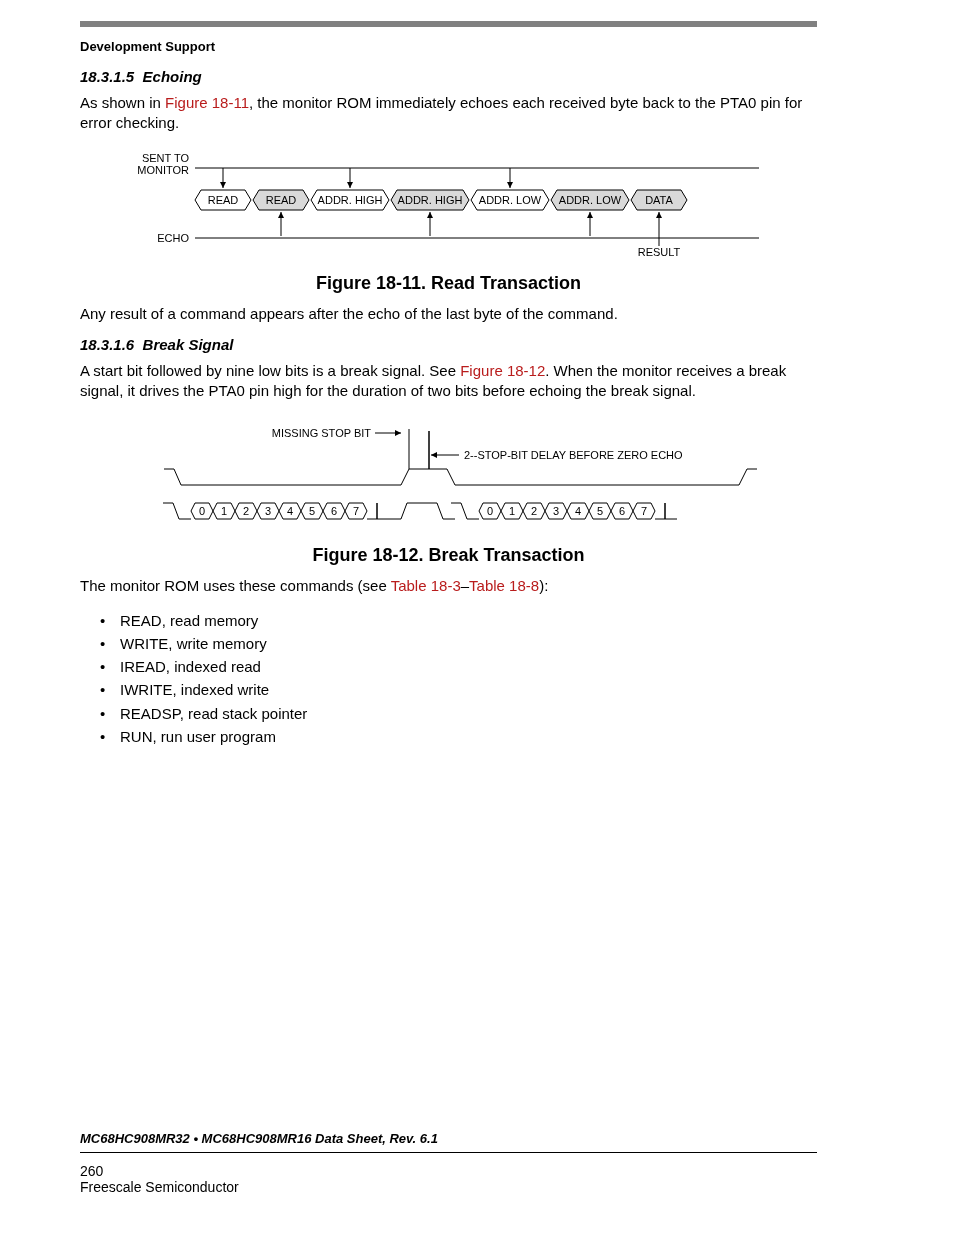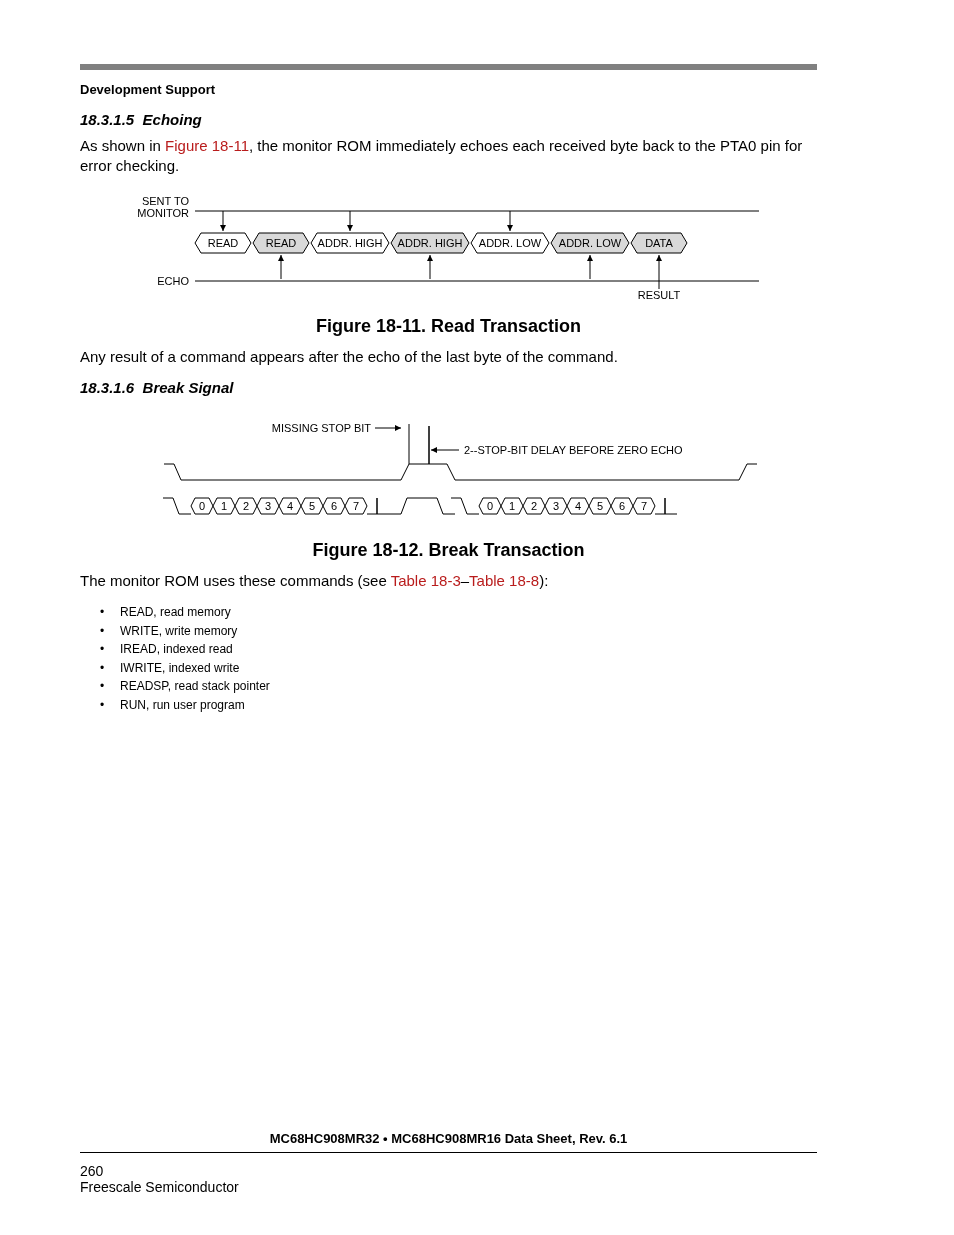--- a/index.html
+++ b/index.html
@@ -5,21 +5,21 @@
   body {
     font-family: Arial, Helvetica, sans-serif;
     margin: 0;
     padding: 0;
     background: #fff;
     color: #000;
     width: 954px;
   }
   .page {
     width: 892px;
-    padding: 64px 75px 40px 80px;
+    padding: 21px 75px 40px 80px;
     box-sizing: border-box;
     position: relative;
     min-height: 1235px;
   }
   .top-rule {
     height: 6px;
     background: #808080;
     margin-bottom: 12px;
   }
   .header-title {
@@ -46,21 +46,21 @@
     font-weight: bold;
     font-size: 18px;
     margin: 10px 0;
   }
   .bullet-list {
     margin: 6px 0 0 40px;
     padding: 0;
     list-style: none;
   }
   .bullet-list li {
-    font-size: 12px;
+    font-size: 15px;
     line-height: 1.55;
     position: relative;
   }
   .bullet-list li::before {
     content: "•";
     position: absolute;
     left: -20px;
   }
   .figure {
     display: block;
@@ -73,24 +73,25 @@
   .hex text {
     font-family: Arial, Helvetica, sans-serif;
   }
   .footer {
     position: absolute;
     bottom: 40px;
     left: 80px;
     right: 75px;
   }
   .footer-title {
-    text-align: center;
+    text-align: left;
     font-weight: bold;
     font-size: 13px;
     margin-bottom: 6px;
+    font-style: italic;
   }
   .footer-rule {
     height: 1px;
     background: #000;
     margin-bottom: 10px;
   }
   .footer-row {
     display: flex;
     justify-content: space-between;
     font-size: 14px;
@@ -154,20 +155,23 @@
       <text x="530" y="108" text-anchor="middle" font-size="11">RESULT</text>
     </svg>
   </div>
   <div class="figure-caption">Figure 18-11. Read Transaction</div>
   <div class="body-para">Any result of a command appears after the echo of the last byte of the command.</div>
 
   <div class="section-heading">
     <span>18.3.1.6</span>&nbsp;
     <span>Break Signal</span>
   </div>
+  <div class="body-para">
+    <span>A start bit followed by nine low bits is a break signal. See </span><span class="link">Figure 18-12</span><span>. When the monitor receives a break signal, it drives the PTA0 pin high for the duration of two bits before echoing the break signal.</span>
+  </div>
 
   <div class="figure hex">
     <svg width="640" height="120" viewBox="0 0 640 120">
       <defs>
         <marker id="ah2" markerWidth="8" markerHeight="8" refX="6" refY="3" orient="auto">
           <path d="M0,0 L6,3 L0,6 Z" fill="#000"></path>
         </marker>
       </defs>
 
       <text x="242" y="22" text-anchor="end" font-size="11">MISSING STOP BIT</text>

